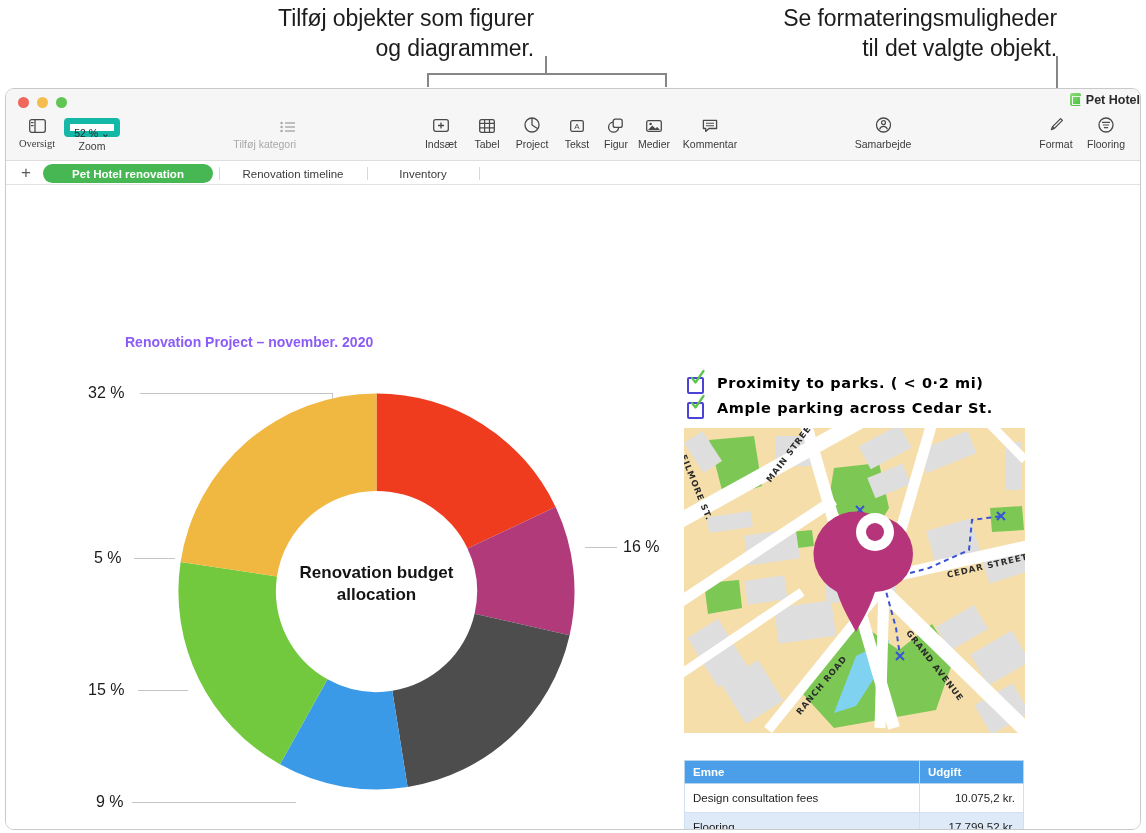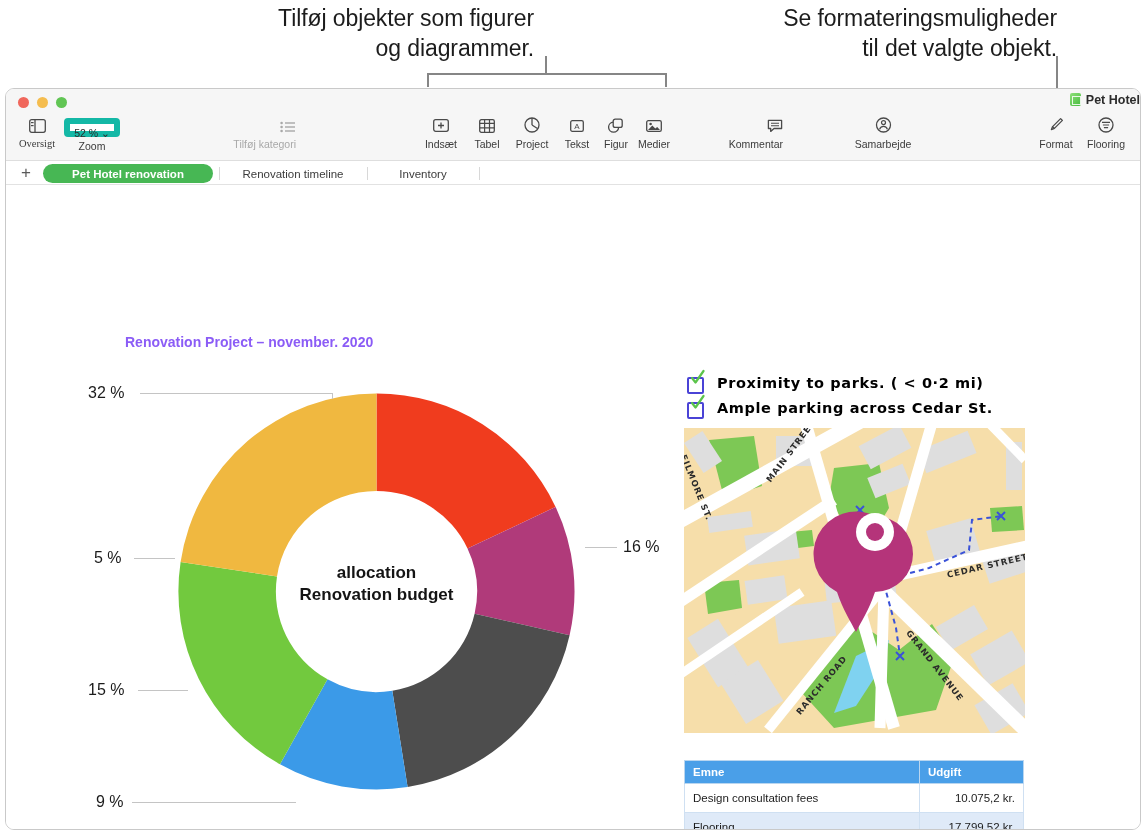--- a/index.html
+++ b/index.html
@@ -306,21 +306,21 @@
         <span class="ic">
           <svg width="16" height="14" viewBox="0 0 16 14">
               <rect x="0.7" y="1.7" width="14.6" height="10.6" rx="1.6" fill="none" stroke="#4a4a4a" stroke-width="1.3"></rect>
               <circle cx="4.6" cy="5" r="1.3" fill="#4a4a4a"></circle>
               <path d="M2 11 L6.3 6.6 L9.3 9.6 L11.2 8 L14 11 Z" fill="#4a4a4a"></path>
             </svg>
         </span>
         <span class="lb">Medier</span>
       </div>
 
-      <div class="tb-item" style="left:701px; width:76px;text-align:right;">
+      <div class="tb-item" style="left:666px; width:76px;">
         <span class="ic">
           <svg width="16" height="14" viewBox="0 0 16 14">
               <path d="M1.4 1.4 h13.2 v8.1 h-7.6 l-3.3 2.9 v-2.9 h-2.3 z" fill="none" stroke="#4a4a4a" stroke-width="1.3" stroke-linejoin="round"></path>
               <line x1="4" y1="4.3" x2="12" y2="4.3" stroke="#4a4a4a" stroke-width="1.1"></line>
               <line x1="4" y1="6.8" x2="12" y2="6.8" stroke="#4a4a4a" stroke-width="1.1"></line>
             </svg>
         </span>
         <span class="lb">Kommentar</span>
       </div>
 
@@ -383,22 +383,22 @@
             <path d="M 193.1 43.7 A 198 198 0 0 1 31.1 195.5 L 15.8 99.3 A 100.6 100.6 0 0 0 98.1 22.2 Z" fill="#4d4d4d"></path>
 
             <path d="M 31.1 195.5 A 198 198 0 0 1 -96.5 172.8 L -49.0 87.8 A 100.6 100.6 0 0 0 15.8 99.3 Z" fill="#3b9ae8"></path>
 
             <path d="M -96.5 172.8 A 198 198 0 0 1 -195.9 -29.6 L -99.5 -15.1 A 100.6 100.6 0 0 0 -49.0 87.8 Z" fill="#72c93e"></path>
 
             <path d="M -195.9 -29.6 A 198 198 0 0 1 0 -198 L 0 -100.6 A 100.6 100.6 0 0 0 -99.5 -15.1 Z" fill="#f0b840"></path>
           </g>
         </svg>
         <div id="donut-center-text">
+          <div>Renovation budget</div>
           <div>allocation</div>
-          <div>Renovation budget</div>
         </div>
       </div>
 
       <div class="pct" style="left:82px; top:198px;">32 %</div>
       <div class="leader" style="left:134px; top:207px; width:193px; height:1px;"></div>
       <div class="leader" style="left:326px; top:207px; width:1px; height:6px;"></div>
 
       <div class="pct" style="left:88px; top:363px;">5 %</div>
       <div class="leader" style="left:128px; top:372px; width:41px; height:1px;"></div>
 

